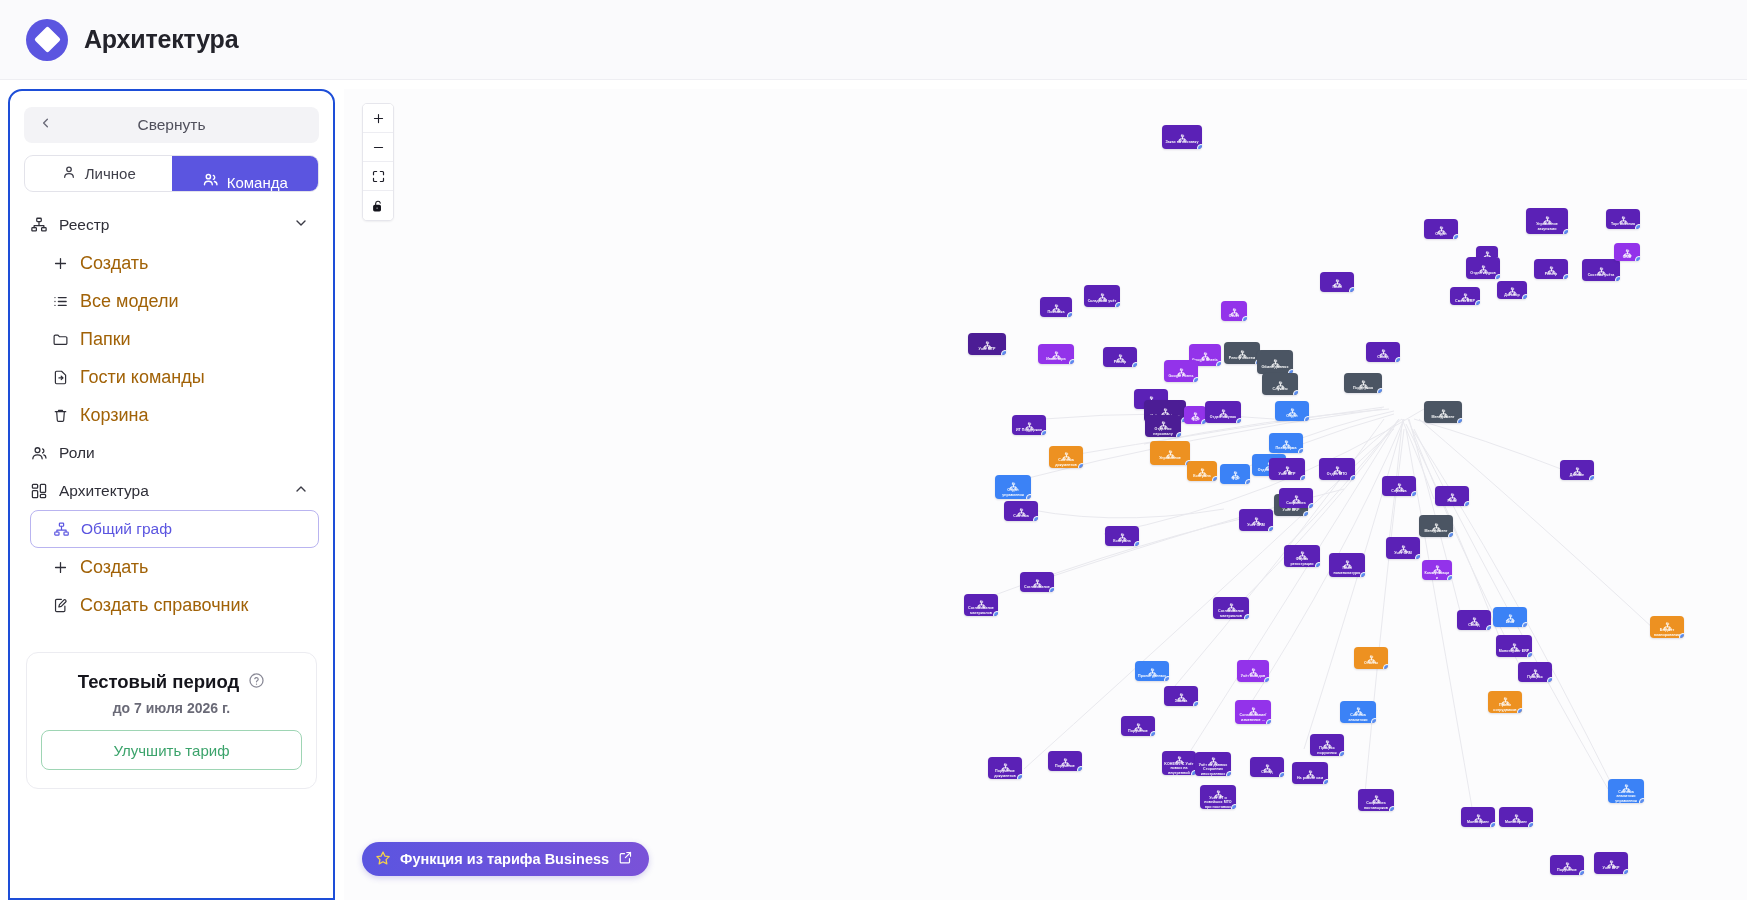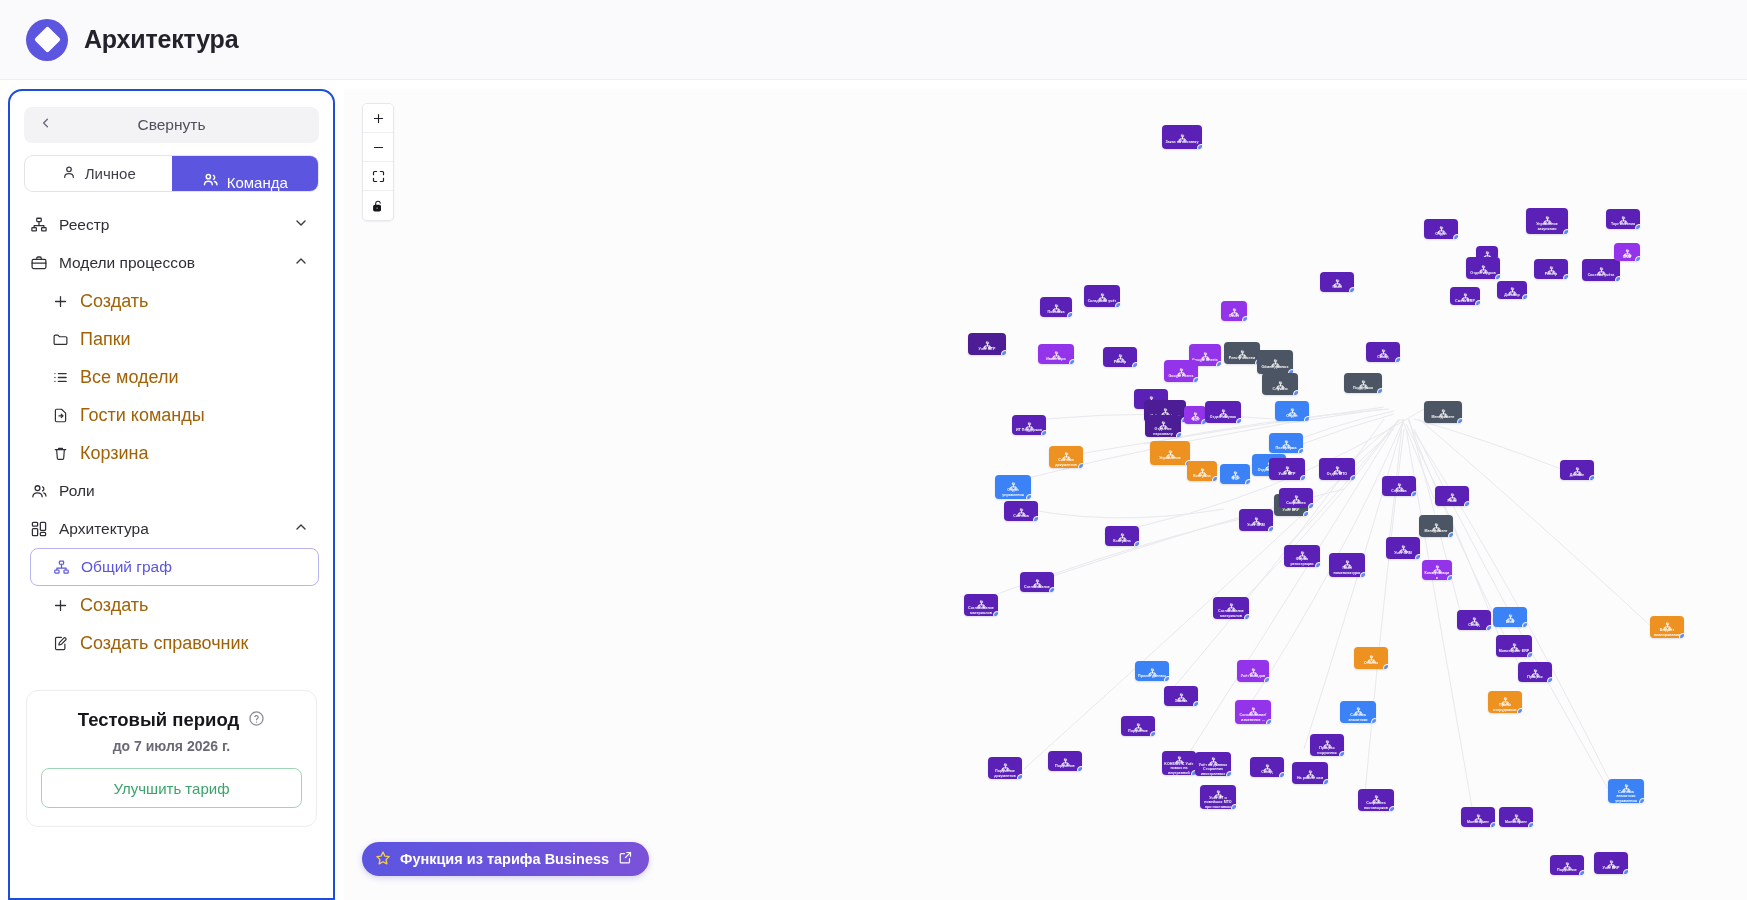--- a/index.html
+++ b/index.html
@@ -207,61 +207,46 @@
             </svg>
         </span>
         <span class="txt">Реестр</span>
         <span class="chev">
           <svg width="16" height="16" viewBox="0 0 24 24" fill="none" stroke="#3A3A45" stroke-width="2.1" stroke-linecap="round" stroke-linejoin="round">
               <polyline points="6 9 12 15 18 9"></polyline>
             </svg>
         </span>
       </div>
 
-      <div class="nav-row">
-        <span class="ico">
-          <svg width="18" height="18" viewBox="0 0 24 24" fill="none" stroke="#2F2F38" stroke-width="1.7" stroke-linecap="round" stroke-linejoin="round">
-              <rect x="2.8" y="7.2" width="18.4" height="12.2" rx="2"></rect>
-              <path d="M9 7.2V5.6a1.6 1.6 0 0 1 1.6-1.6h2.8A1.6 1.6 0 0 1 15 5.6v1.6"></path>
-              <path d="M2.8 12.2h18.4"></path>
-            </svg>
-        </span>
-        <span class="txt">Модели процессов</span>
-        <span class="chev">
-          <svg width="16" height="16" viewBox="0 0 24 24" fill="none" stroke="#3A3A45" stroke-width="2.1" stroke-linecap="round" stroke-linejoin="round">
-              <polyline points="6 15 12 9 18 15"></polyline>
-            </svg>
-        </span>
-      </div>
 
       <div class="nav-row sub">
         <span class="ico sm">
           <svg width="17" height="17" viewBox="0 0 24 24" fill="none" stroke="#2F2F38" stroke-width="1.8" stroke-linecap="round">
               <path d="M12 5v14M5 12h14"></path>
             </svg>
         </span>
         <span class="txt">Создать</span>
       </div>
 
       <div class="nav-row sub">
         <span class="ico sm">
+          <svg width="17" height="17" viewBox="0 0 24 24" fill="none" stroke="#2F2F38" stroke-width="1.8" stroke-linecap="round">
+              <path d="M9 6.5h11M9 12h11M9 17.5h11M4.2 6.5h.01M4.2 12h.01M4.2 17.5h.01"></path>
+            </svg>
+        </span>
+        <span class="txt">Все модели</span>
+      </div>
+
+      <div class="nav-row sub">
+        <span class="ico sm">
           <svg width="17" height="17" viewBox="0 0 24 24" fill="none" stroke="#2F2F38" stroke-width="1.7" stroke-linecap="round" stroke-linejoin="round">
               <path d="M3 7.5a1.8 1.8 0 0 1 1.8-1.8h3.6l2 2.4h8.8A1.8 1.8 0 0 1 21 9.9v7.3a1.8 1.8 0 0 1-1.8 1.8H4.8A1.8 1.8 0 0 1 3 17.2z"></path>
             </svg>
         </span>
         <span class="txt">Папки</span>
-      </div>
-
-      <div class="nav-row sub">
-        <span class="ico sm">
-          <svg width="17" height="17" viewBox="0 0 24 24" fill="none" stroke="#2F2F38" stroke-width="1.8" stroke-linecap="round">
-              <path d="M9 6.5h11M9 12h11M9 17.5h11M4.2 6.5h.01M4.2 12h.01M4.2 17.5h.01"></path>
-            </svg>
-        </span>
-        <span class="txt">Все модели</span>
       </div>
 
       <div class="nav-row sub">
         <span class="ico sm">
           <svg width="17" height="17" viewBox="0 0 24 24" fill="none" stroke="#2F2F38" stroke-width="1.7" stroke-linecap="round" stroke-linejoin="round">
               <path d="M13.5 3.2H6.4A1.6 1.6 0 0 0 4.8 4.8v14.4a1.6 1.6 0 0 0 1.6 1.6h11.2a1.6 1.6 0 0 0 1.6-1.6V8.6z"></path>
               <path d="M9.8 12.6h5.6M13 10.2l2.6 2.4-2.6 2.4"></path>
             </svg>
         </span>
         <span class="txt">Гости команды</span>

